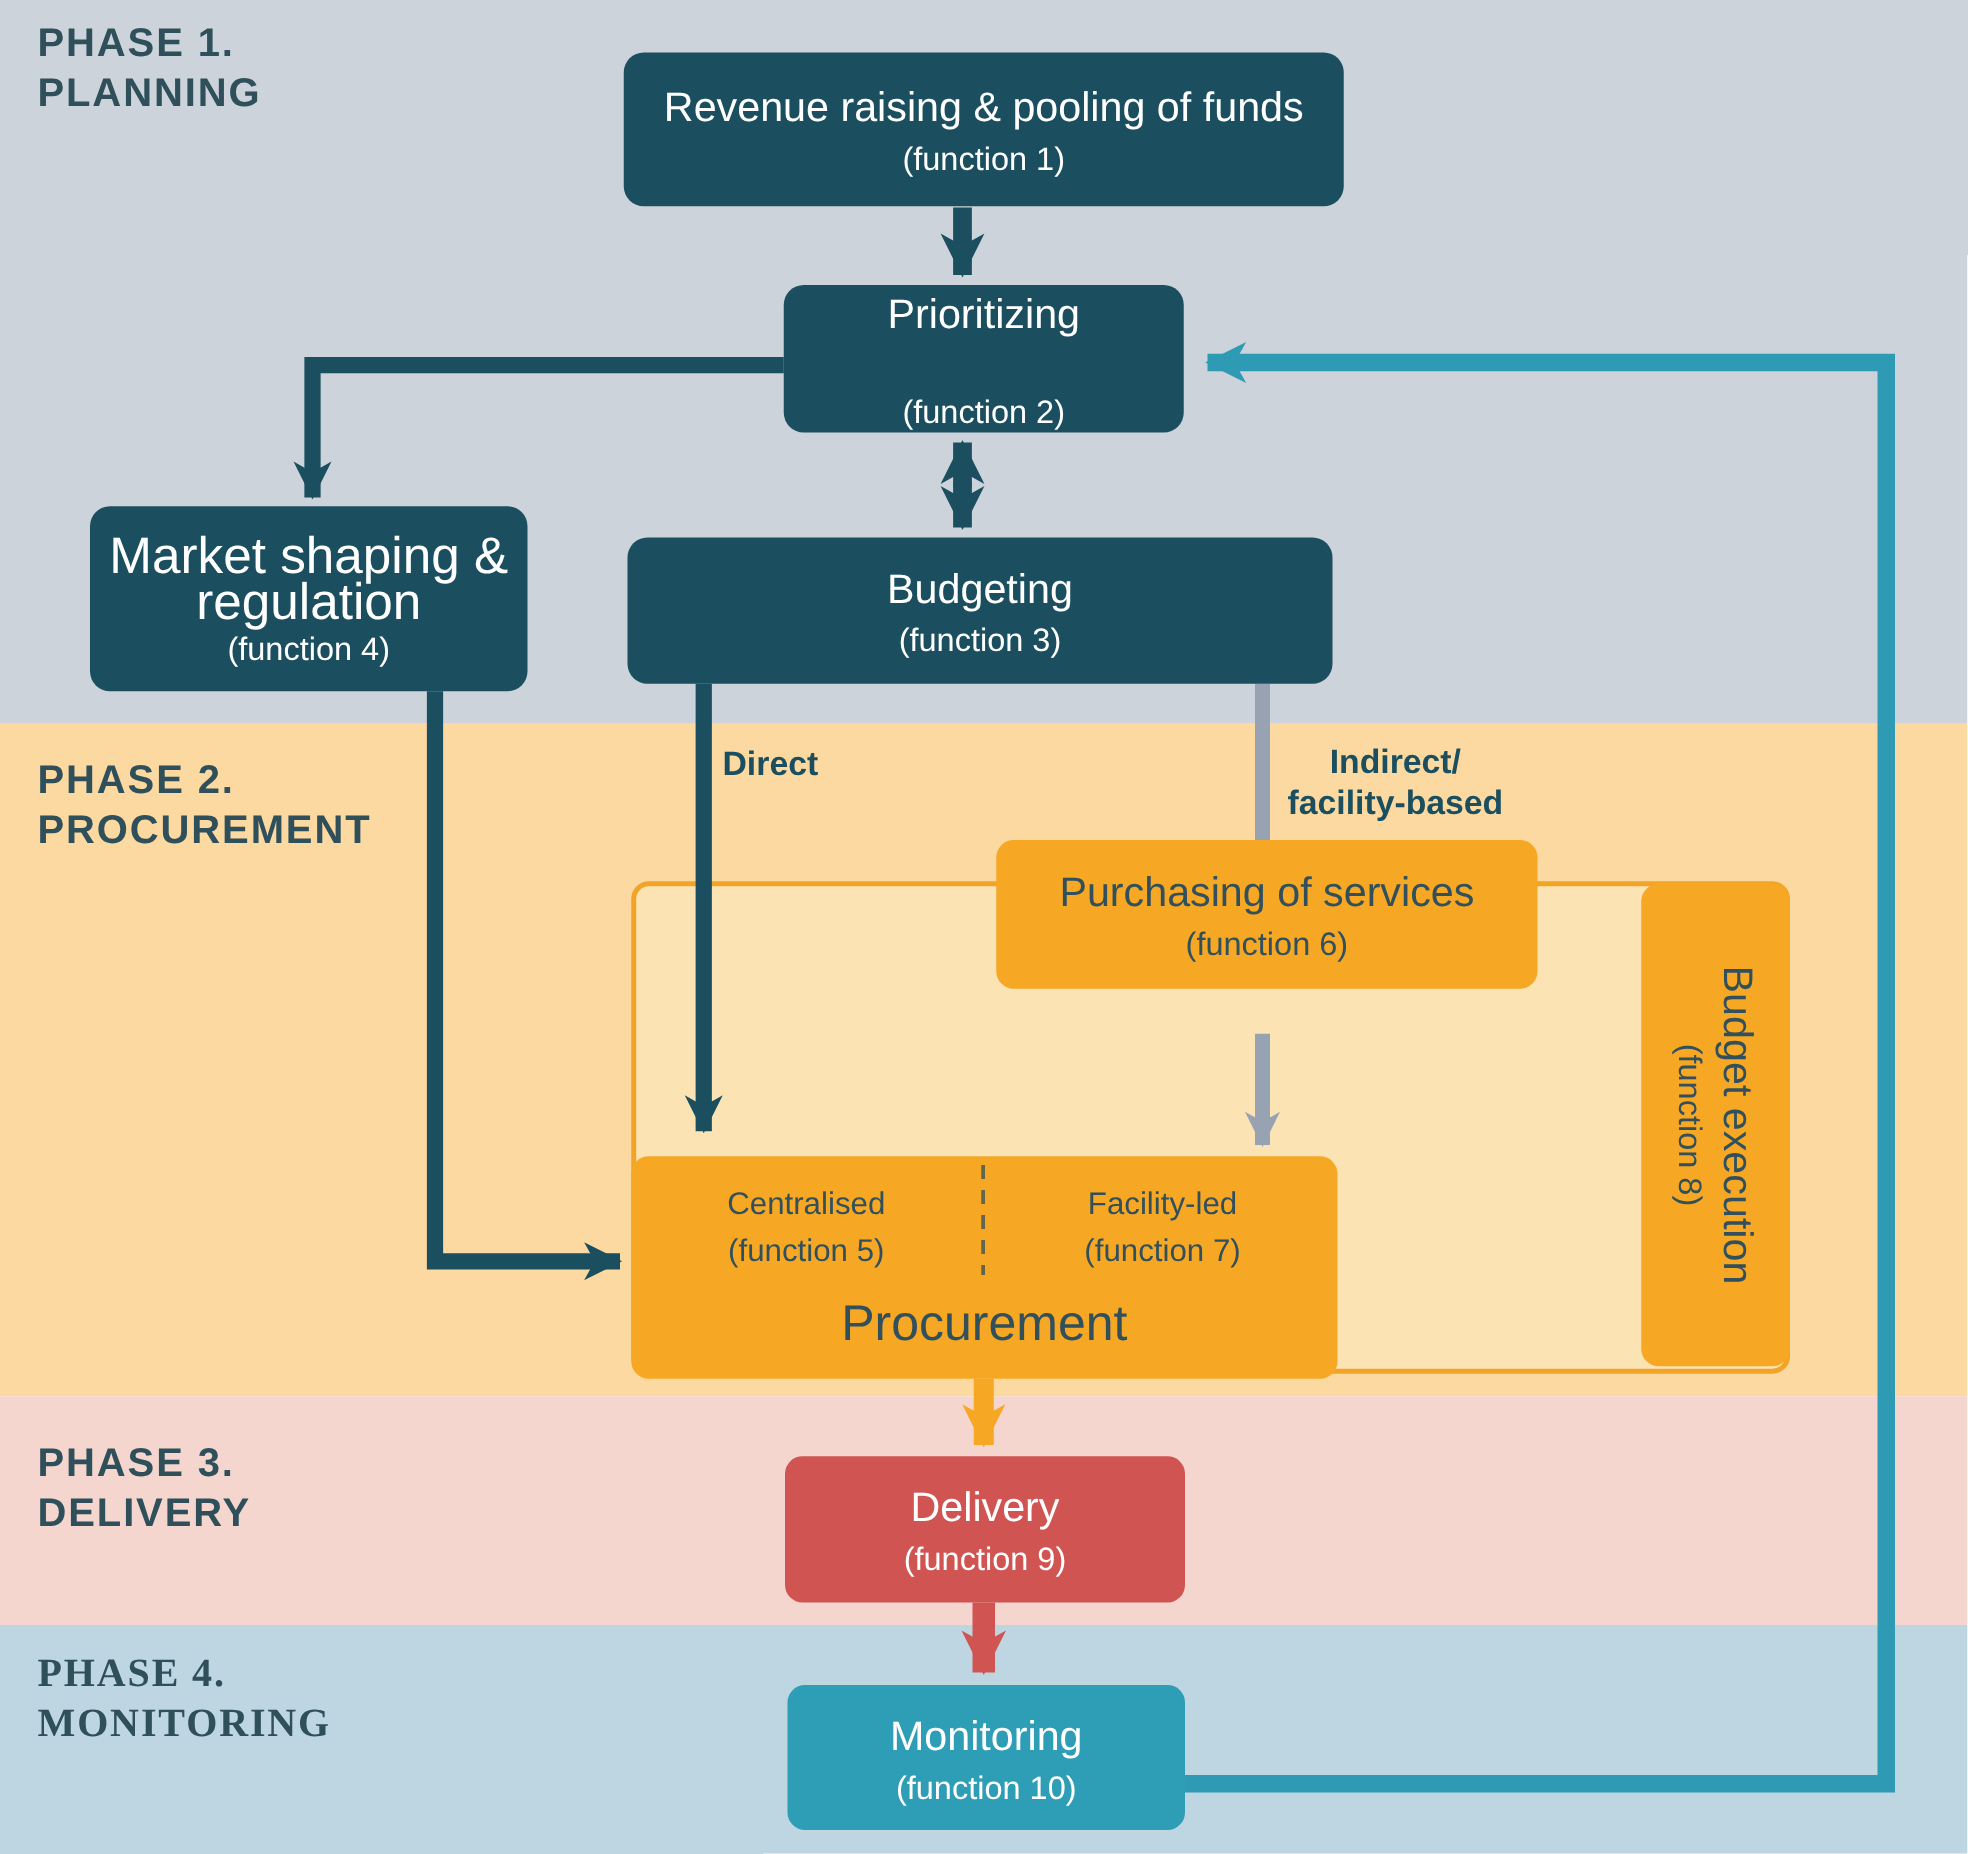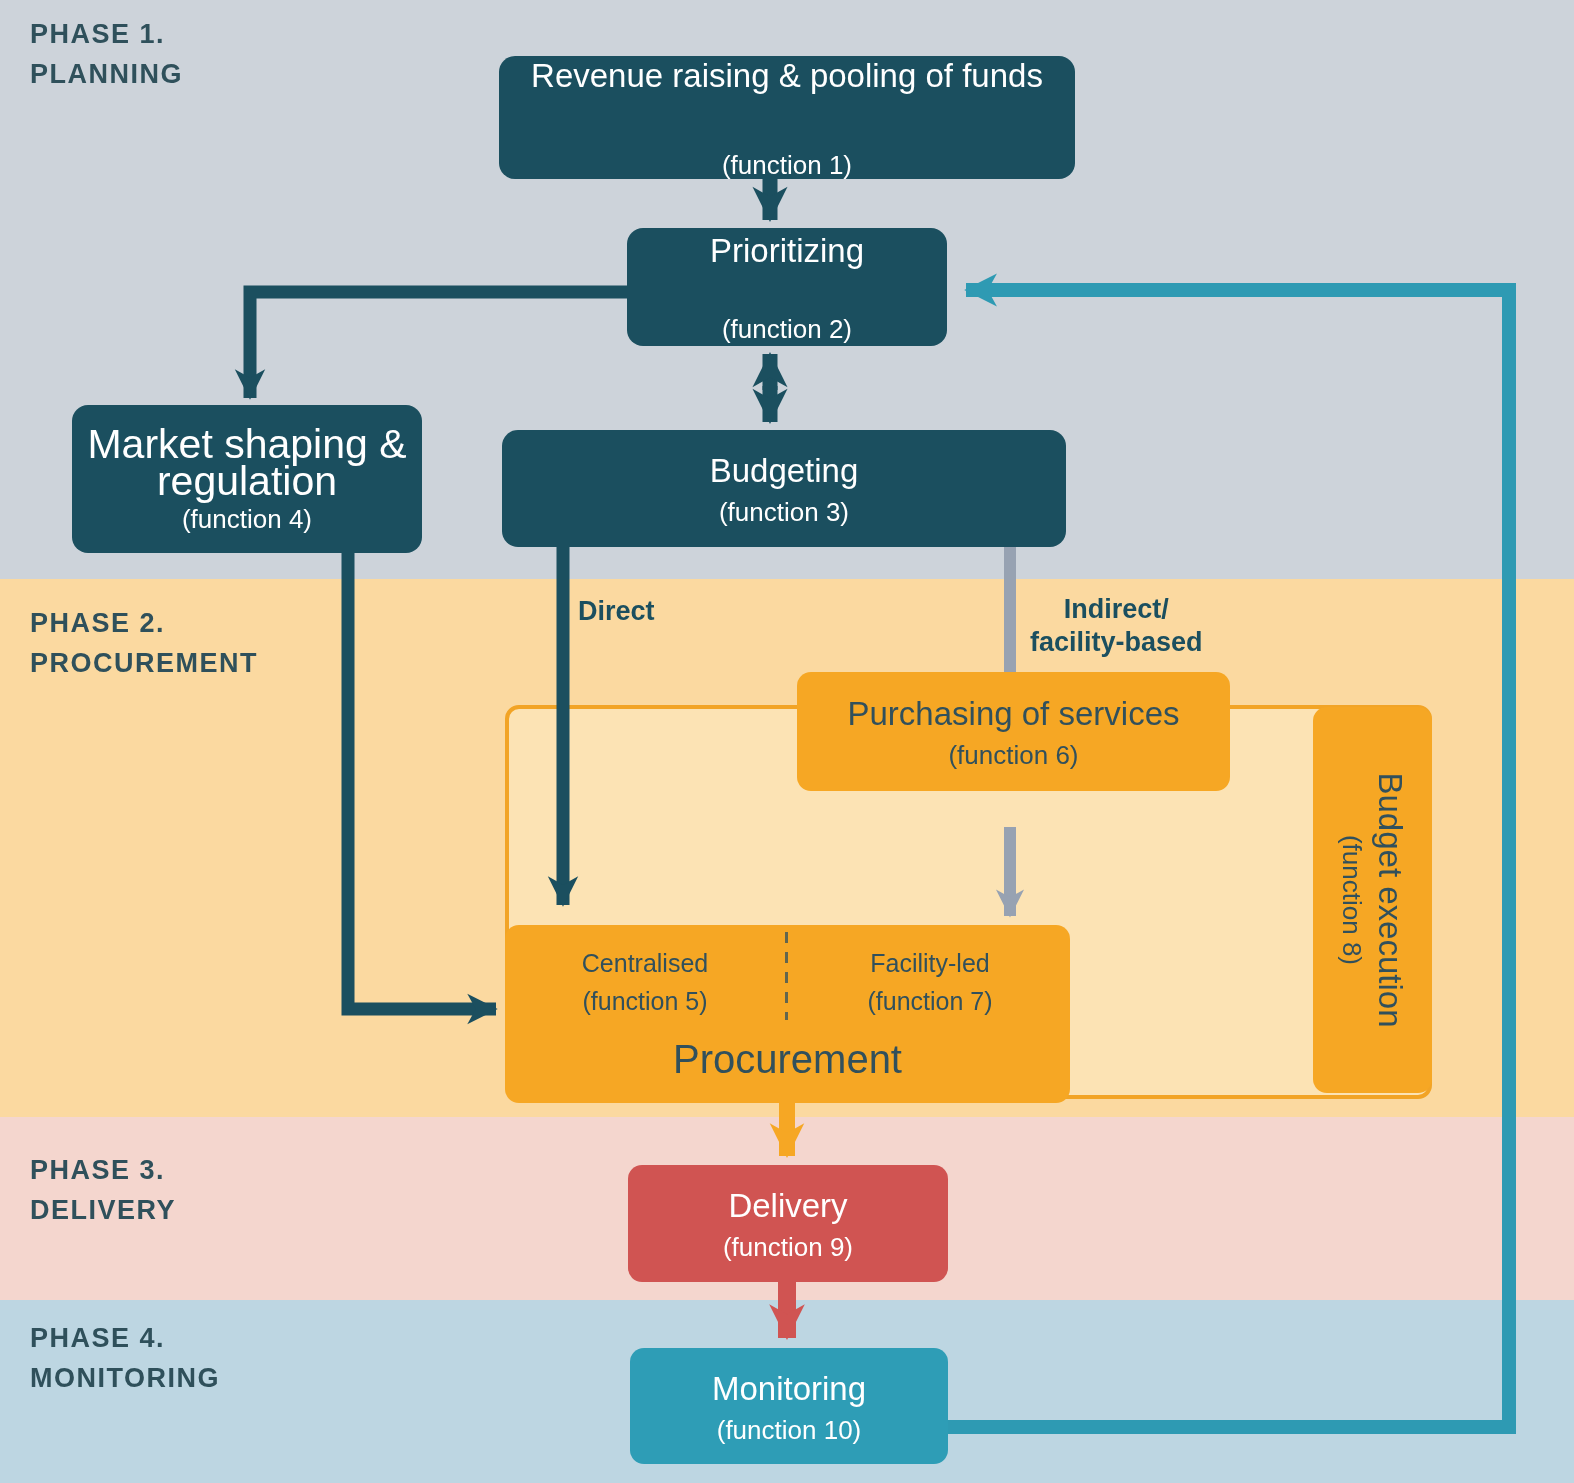--- a/index.html
+++ b/index.html
@@ -8,38 +8,38 @@
     font-family:"Liberation Sans",sans-serif;
   }
   .band{position:absolute;left:0;width:1574px;}
   .band-p1{top:0;height:579px;background:var(--band-planning);}
   .band-p2{top:579px;height:538px;background:var(--band-procurement);}
   .band-p3{top:1117px;height:183px;background:var(--band-delivery);}
   .band-p4{top:1300px;height:183px;background:var(--band-monitoring);}
 
   .phase-label{
     position:absolute;left:30px;color:var(--phase-label);
-    font-size:27px;font-weight:700;letter-spacing:1.5px;line-height:40px;
+    font-size:32px;font-weight:700;letter-spacing:1.5px;line-height:40px;
     white-space:nowrap;
   }
   .phase-label .pl-line{display:block;}
-  .pl-1{top:14px;} .pl-2{top:603px;} .pl-3{top:1150px;} .pl-4{top:1318px;}
+  .pl-1{top:14px;} .pl-2{top:603px;} .pl-3{top:1150px;} .pl-4{top:1318px;font-family:Liberation Serif, serif;}
 
   .node{
     position:absolute;display:flex;flex-direction:column;align-items:center;
     justify-content:center;text-align:center;color:#ffffff;
   }
   .node .node-title{font-size:33px;line-height:40px;margin-bottom:7px;}
   .node .node-sub{font-size:26px;line-height:28px;}
   .teal-node{background:var(--node-dark-teal);border-radius:16px;}
   .orange-node{background:var(--node-orange);border-radius:14px;color:var(--orange-box-text);}
   .red-node{background:var(--node-red);border-radius:14px;}
   .cyan-node{background:var(--node-cyan);border-radius:14px;}
 
-  .n-revenue{left:499px;top:56px;width:576px;height:123px;justify-content:space-between;}
+  .n-revenue{left:499px;top:42px;width:576px;height:123px;}
   .n-prioritizing{left:627px;top:228px;width:320px;height:118px;gap:37px;}
   .n-budgeting{left:502px;top:430px;width:564px;height:117px;}
   .n-market{left:72px;top:405px;width:350px;height:148px;padding:0 8px;box-sizing:border-box;}
   .n-market .node-title{font-size:41px;line-height:37px;margin-bottom:5px;}
   .n-purchasing{left:797px;top:672px;width:433px;height:119px;}
   .n-delivery{left:628px;top:1165px;width:320px;height:117px;}
   .n-monitoring{left:630px;top:1348px;width:318px;height:116px;}
 
   .group-box{
     position:absolute;left:505px;top:705px;width:927px;height:394px;

